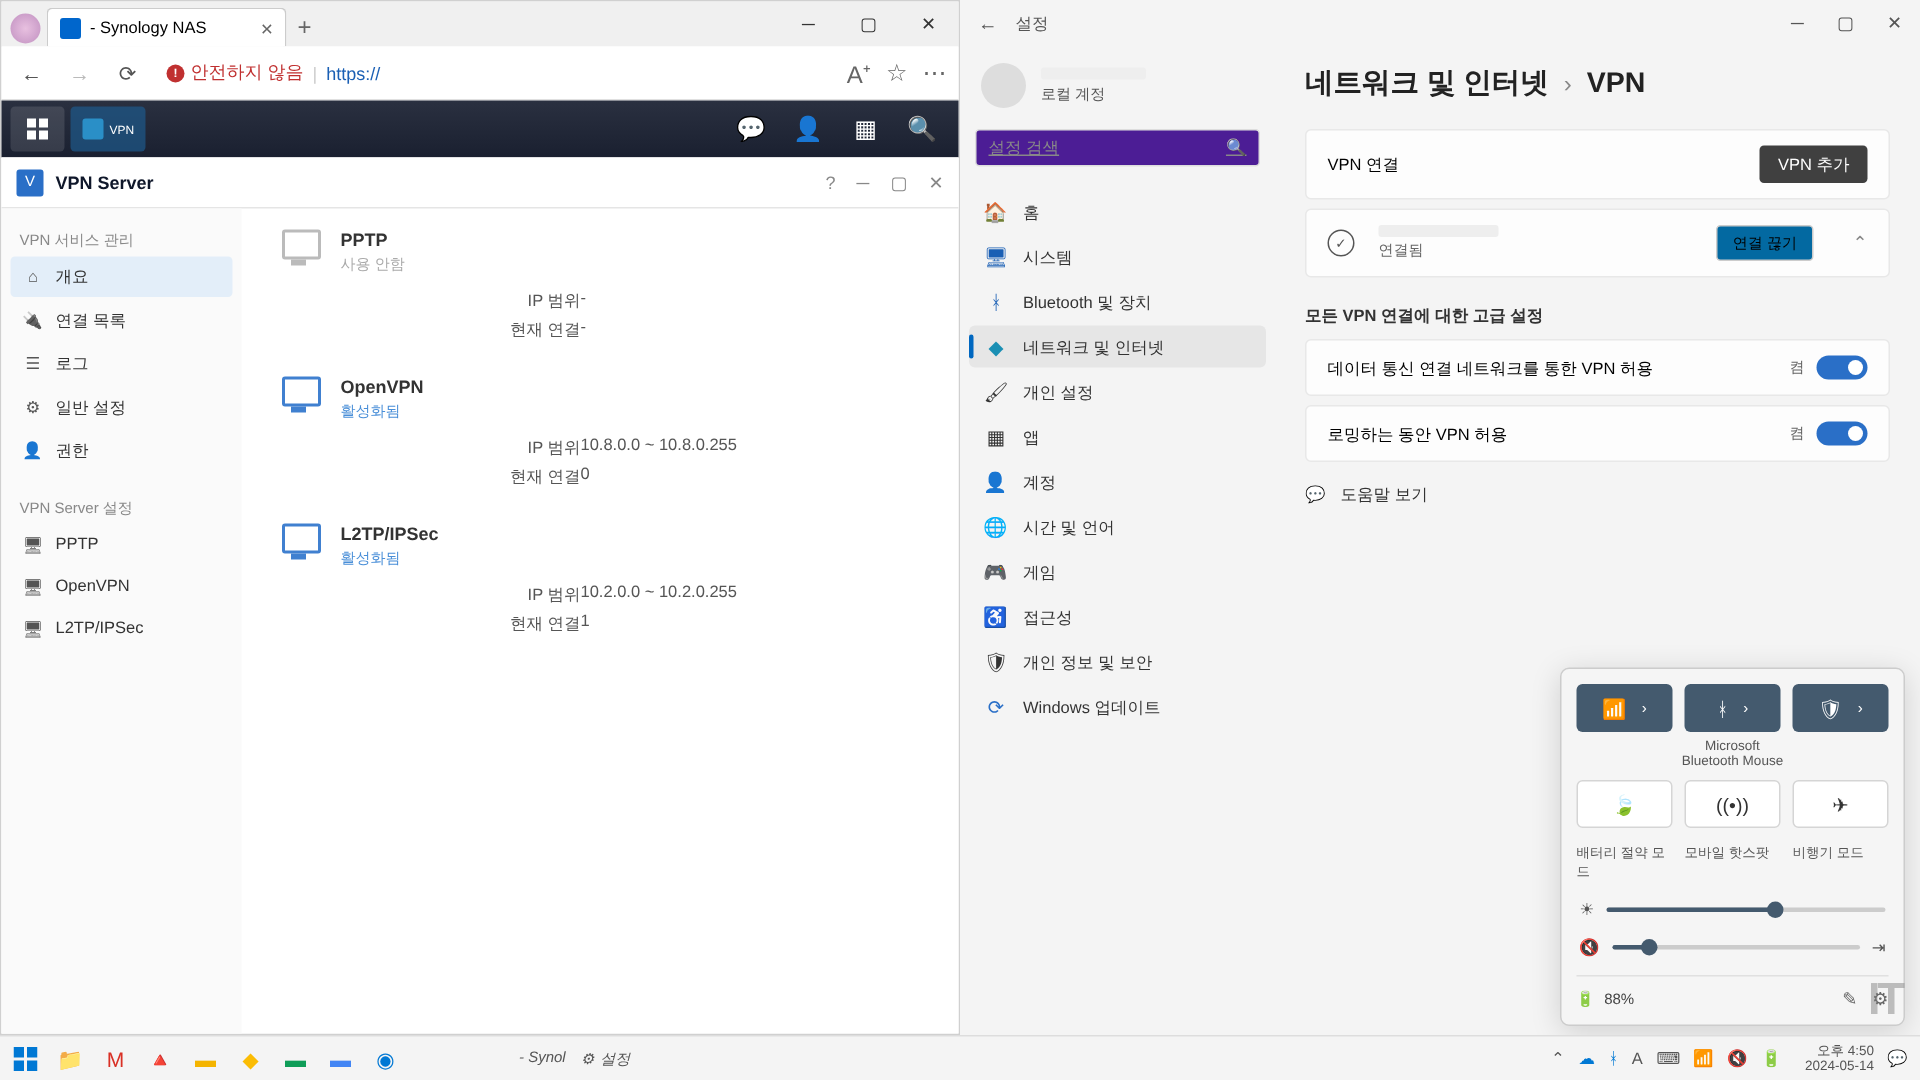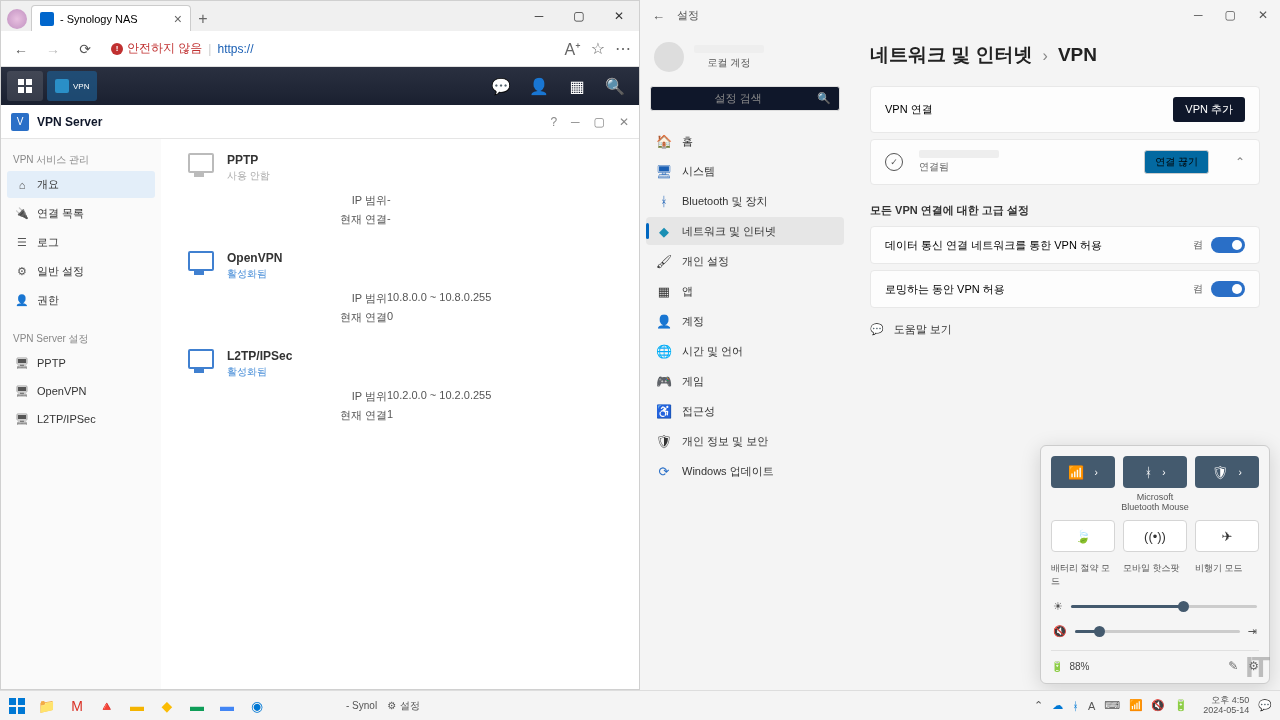--- a/index.html
+++ b/index.html
@@ -60,38 +60,38 @@
 .proto-row { display: flex; font-size: 11px; color: #555; margin-bottom: 4px; }
 .proto-label { width: 160px; }
 
 
 .settings { position: absolute; left: 640px; top: 0; width: 640px; height: 690px; background: #f4f4f4; display: flex; flex-direction: column; }
 .set-titlebar { height: 30px; display: flex; align-items: center; padding: 0 12px; gap: 12px; font-size: 11px; color: #555; }
 .set-back { font-size: 13px; }
 .set-winbtns { margin-left: auto; display: flex; gap: 22px; font-size: 12px; color: #555; }
 
 .set-body { flex: 1; display: flex; }
-.set-nav { width: 210px; padding: 6px 6px; text-align: center; }
+.set-nav { width: 210px; padding: 6px 6px; }
 .set-user { display: flex; align-items: center; gap: 10px; padding: 6px 8px 14px; }
 .set-avatar { width: 30px; height: 30px; background: #ddd; border-radius: 50%; }
 .set-user-label { font-size: 10px; color: #555; }
-.set-search { display: flex; align-items: center; background: #0f172a; border: 1px solid #ddd; border-radius: 3px; margin: 0 4px 16px; padding: 4px 8px; font-size: 11px; color: #888; }
+.set-search { display: flex; align-items: center; background: #4c1d95; border: 1px solid #ddd; border-radius: 3px; margin: 0 4px 16px; padding: 4px 8px; font-size: 11px; color: #888; text-decoration: underline; }
 .set-search .q { flex: 1; }
 .set-nav-item { display: flex; align-items: center; gap: 10px; padding: 6px 10px; font-size: 11px; border-radius: 4px; color: #333; margin-bottom: 2px; }
 .set-nav-item.active { background: #e6e6e6; position: relative; }
 .set-nav-item.active::before { content: ""; position: absolute; left: 0; top: 6px; bottom: 6px; width: 3px; background: #0067c0; border-radius: 2px; }
 .nav-ico { width: 16px; height: 16px; display: flex; align-items: center; justify-content: center; font-size: 13px; }
 
 .set-content { flex: 1; padding: 12px 20px 0; overflow: auto; }
 .set-breadcrumb { font-size: 19px; font-weight: 600; color: #222; display: flex; align-items: baseline; gap: 10px; margin-bottom: 18px; }
 .set-breadcrumb .sep { color: #888; font-weight: normal; font-size: 16px; }
 
 .set-card { background: #fdfdfd; border: 1px solid #e8e8e8; border-radius: 4px; padding: 10px 14px; margin-bottom: 6px; font-size: 11px; }
 .set-card-row { display: flex; align-items: center; }
-.btn-primary { background: #0f172a; color: #fff; border: none; padding: 5px 12px; border-radius: 3px; font-size: 11px; margin-left: auto; }
+.btn-primary { background: #404040; color: #fff; border: none; padding: 5px 12px; border-radius: 3px; font-size: 11px; margin-left: auto; }
 .conn-card { }
 .conn-head { display: flex; align-items: center; gap: 16px; }
 .conn-ico { width: 18px; height: 18px; border: 1.5px solid #555; border-radius: 50%; color: #555; display: flex; align-items: center; justify-content: center; font-size: 9px; }
 .conn-status { font-size: 10px; color: #666; margin-top: 2px; }
 .btn-outline { background: #0369a1; border: 1px solid #ccc; padding: 4px 10px; border-radius: 3px; font-size: 10px; margin-left: auto; }
 .caret { color: #888; font-size: 12px; margin-left: 10px; }
 .conn-stats { margin: 10px 0 0 32px; font-size: 10px; color: #444; }
 .stat-row { display: flex; margin-bottom: 3px; }
 .stat-label { width: 80px; color: #555; }
 .adv-btn-row { text-align: right; margin-top: 8px; }
@@ -118,21 +118,21 @@
 .slider .fill { position: absolute; left: 0; top: 0; bottom: 0; background: #445a6e; border-radius: 2px; }
 .slider .thumb { position: absolute; top: -4px; width: 11px; height: 11px; background: #445a6e; border-radius: 50%; margin-left: -5px; }
 .qs-footer { display: flex; align-items: center; gap: 6px; font-size: 10px; color: #444; padding-top: 8px; border-top: 1px solid #e0e0e0; margin-top: 6px; }
 .qs-footer .right { margin-left: auto; display: flex; gap: 10px; color: #666; font-size: 12px; }
 
 
 .taskbar { position: absolute; left: 0; bottom: 0; width: 1280px; height: 30px; background: #f4f4f4; border-top: 1px solid #ddd; display: flex; align-items: center; padding: 0 8px; }
 .tb-icons { display: flex; gap: 12px; align-items: center; }
 .tb-ico { width: 18px; height: 18px; display: flex; align-items: center; justify-content: center; font-size: 14px; }
 .tb-tasks { display: flex; gap: 10px; margin-left: 80px; font-size: 10px; color: #555; align-items: center; }
-.tb-task { display: flex; align-items: center; gap: 4px; }
+.tb-task { display: flex; align-items: center; gap: 4px; font-style: italic; }
 .tb-tray { margin-left: auto; display: flex; align-items: center; gap: 9px; font-size: 11px; color: #555; }
 .tb-clock { text-align: right; font-size: 9px; line-height: 1.1; margin-left: 6px; }
 
 .watermark { position: absolute; right: 12px; bottom: 36px; font-size: 30px; font-weight: 900; color: rgba(120,120,120,0.45); font-family: Arial Black, sans-serif; pointer-events: none; letter-spacing: -2px; }
 
 svg { display: block; }
 </style>
 </head>
 <body>
 

